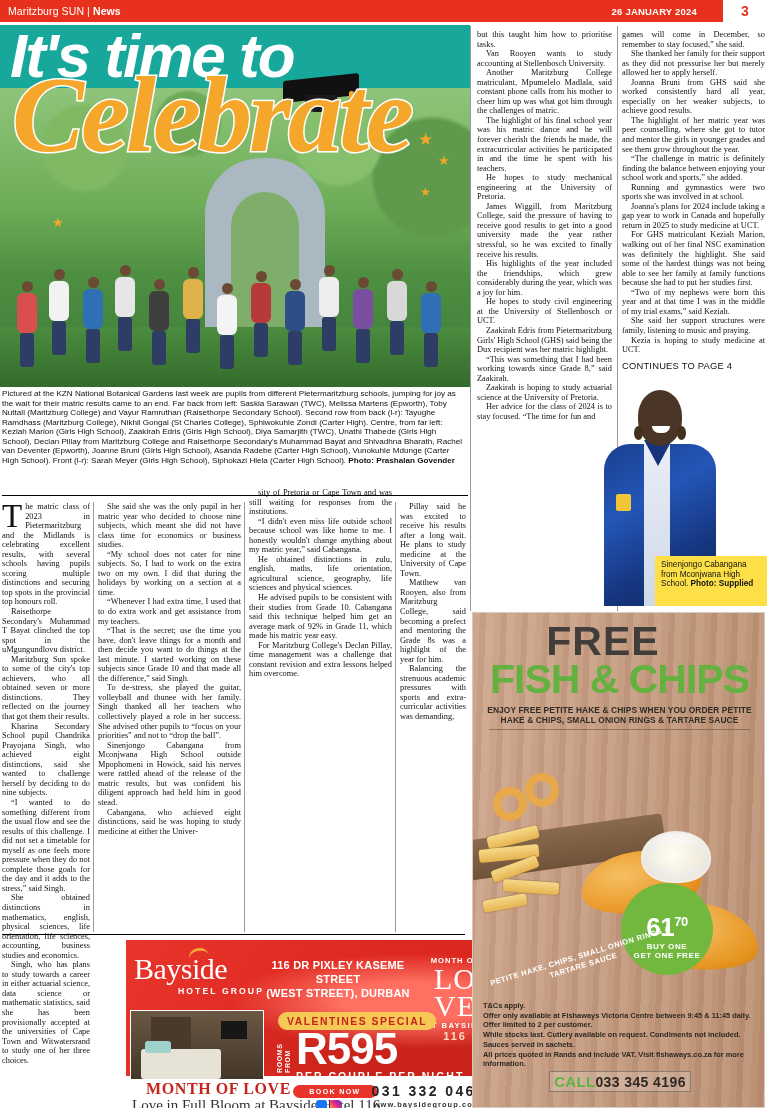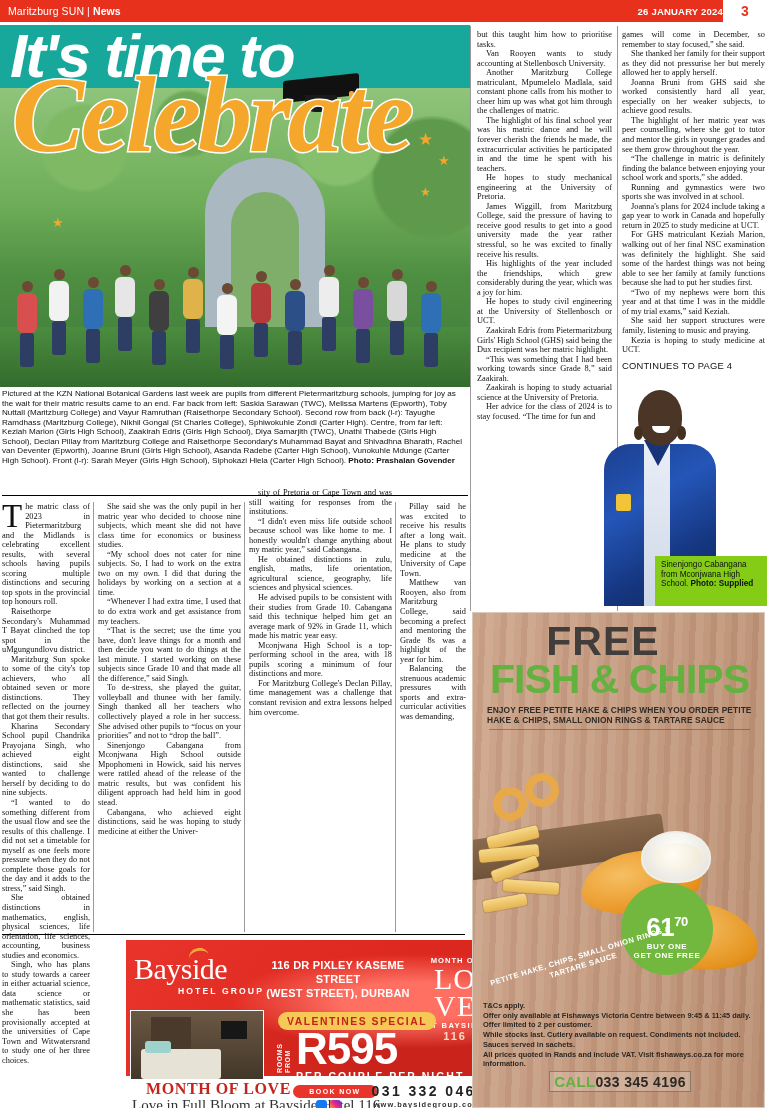--- a/index.html
+++ b/index.html
@@ -16,21 +16,21 @@
   
   .masthead{
     position:absolute; left:0; top:0; width:767px; height:22px;
     background:#e8311c; color:#fff;
     display:flex; align-items:center;
     font-family:"Liberation Sans", sans-serif;
   }
   .mh-left{ font-size:10.5px; padding-left:8px; letter-spacing:.1px; }
   .mh-left b{ font-weight:bold; }
   .mh-spacer{ flex:1; }
-  .mh-date{ font-size:9.5px; font-weight:bold; letter-spacing:.2px; padding-right:0;}
+  .mh-date{ font-size:9.5px; font-weight:bold; letter-spacing:.2px; padding-right:26px;}
   .mh-pageno{
     width:44px; height:22px; background:#fff; color:#e8311c;
     font-size:14px; font-weight:bold; display:flex;
     align-items:center; justify-content:center;
   }
 
   
   .hero{
     position:absolute; left:0; top:25px; width:470px; height:362px;
     overflow:hidden; background:#2f9e93;
@@ -152,21 +152,21 @@
   .p-smile{
     position:absolute; left:52px; top:52px; width:18px; height:7px;
     background:#fff; border-radius:0 0 10px 10px;
   }
   .p-badge{
     position:absolute;left:16px;top:120px;width:15px;height:17px;background:#f2c438;border-radius:2px;
   }
 
   .orange-caption{
     position:absolute; left:655px; top:556px; width:112px; height:50px;
-    background:#84cc16; color:#111;
+    background:#fde047; color:#111;
     font-family:"Liberation Sans", sans-serif;
     font-size:8.2px; line-height:9.6px; padding:4px 4px 0 6px;
   }
   .orange-caption b{ font-weight:bold; }
 
   
   .bayside{
     position:absolute; left:97px; top:940px; width:368px; height:168px;
     background:#ffffff; overflow:hidden;
     font-family:"Liberation Sans", sans-serif;
@@ -277,21 +277,21 @@
   }
   .f-free{
     position:absolute; left:0; top:8px; width:260px; text-align:center;
     color:#403d3a; font-size:41px; line-height:41px; font-weight:bold; letter-spacing:1px;
   }
   .f-fc{
     position:absolute; left:0; top:46px; width:293px; text-align:center;
     color:#63b23f; font-size:41px; line-height:41px; font-weight:bold; letter-spacing:-1px;
   }
   .f-sub{
-    position:absolute; left:14px; top:92px; width:265px; text-align:left;
+    position:absolute; left:14px; top:92px; width:265px; text-align:center;
     color:#2f2b27; font-size:8.4px; line-height:10.4px; font-weight:bold; letter-spacing:.1px;
   }
   .f-line{ position:absolute; left:16px; top:116px; width:261px; height:1px; background:rgba(80,60,45,.45);}
   .f-food{ position:absolute; left:0; top:122px; width:293px; height:250px;}
   .f-plank{
     position:absolute; left:-8px; top:92px; width:200px; height:40px;
     background:linear-gradient(#8a6a4d,#6f5339); transform:rotate(-8deg); border-radius:4px;
   }
   .f-fish1{
     position:absolute; left:108px; top:116px; width:120px; height:62px;
@@ -469,21 +469,20 @@
     <p>“That is the secret; use the time you have, don't leave things for a month and then decide you want to do things at the last minute. I started working on these subjects since Grade 10 and that made all the difference,” said Singh.</p>
     <p>To de-stress, she played the guitar, volleyball and thunee with her family. Singh thanked all her teachers who collectively played a role in her success. She advised other pupils to “focus on your priorities” and not to “drop the ball”.</p>
     <p>Sinenjongo Cabangana from Mconjwana High School outside Mpophomeni in Howick, said his nerves were rattled ahead of the release of the matric results, but was confident his diligent approach had held him in good stead.</p>
     <p>Cabangana, who achieved eight distinctions, said he was hoping to study medicine at either the Univer-</p>
   </div>
 <div class="col" id="col3" style="left:249px; top:488px; width:143px;">
     <p>sity of Pretoria or Cape Town and was still waiting for responses from the institutions.</p>
     <p>“I didn't even miss life outside school because school was like home to me. I honestly wouldn't change anything about my matric year,” said Cabangana.</p>
     <p>He obtained distinctions in zulu, english, maths, life orientation, agricultural science, geography, life sciences and physical sciences.</p>
     <p>He advised pupils to be consistent with their studies from Grade 10. Cabangana said this technique helped him get an average mark of 92% in Grade 11, which made his matric year easy.</p>
-    <p>Mconjwana High School is a top-performing school in the area, with 18 pupils scoring a minimum of four distinctions and more.</p>
     <p>For Maritzburg College's Declan Pillay, time management was a challenge that constant revision and extra lessons helped him overcome.</p>
   </div>
 <div class="col" id="col4" style="left:400px; top:502px; width:66px;">
     <p>Pillay said he was excited to receive his results after a long wait. He plans to study medicine at the University of Cape Town.</p>
     <p>Matthew van Rooyen, also from Maritzburg College, said becoming a prefect and mentoring the Grade 8s was a highlight of the year for him.</p>
     <p>Balancing the strenuous academic pressures with sports and extra-curricular activities was demanding,</p>
   </div>
 <div class="col" id="col4top" style="left:477px; top:30px; width:135px;">
     <p class="noind">but this taught him how to prioritise tasks.</p>
     <p>Van Rooyen wants to study accounting at Stellenbosch University.</p>

